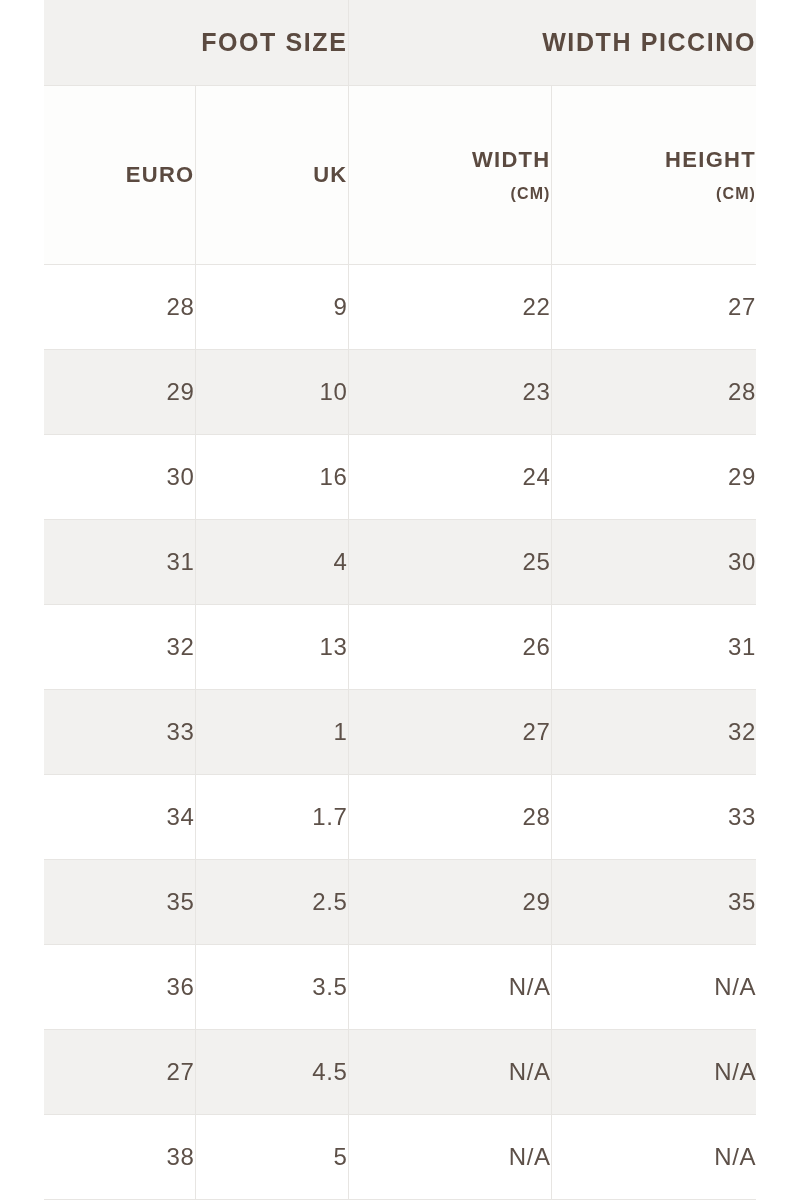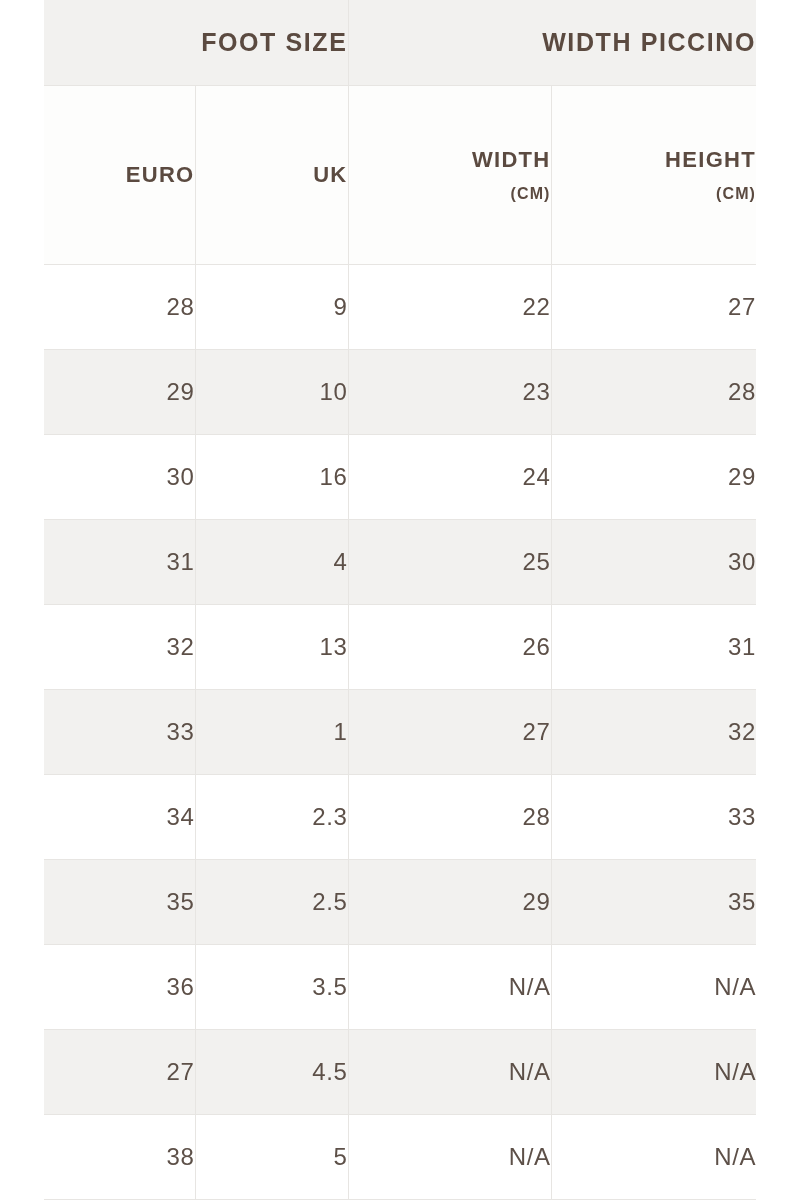--- a/index.html
+++ b/index.html
@@ -163,21 +163,21 @@
         <td class="last">31</td>
       </tr>
       <tr class="alt">
         <td class="first">33</td>
         <td>1</td>
         <td>27</td>
         <td class="last">32</td>
       </tr>
       <tr>
         <td class="first">34</td>
-        <td>2.3</td>
+        <td>1.7</td>
         <td>28</td>
         <td class="last">33</td>
       </tr>
       <tr class="alt">
         <td class="first">35</td>
         <td>2.5</td>
         <td>29</td>
         <td class="last">35</td>
       </tr>
       <tr>

